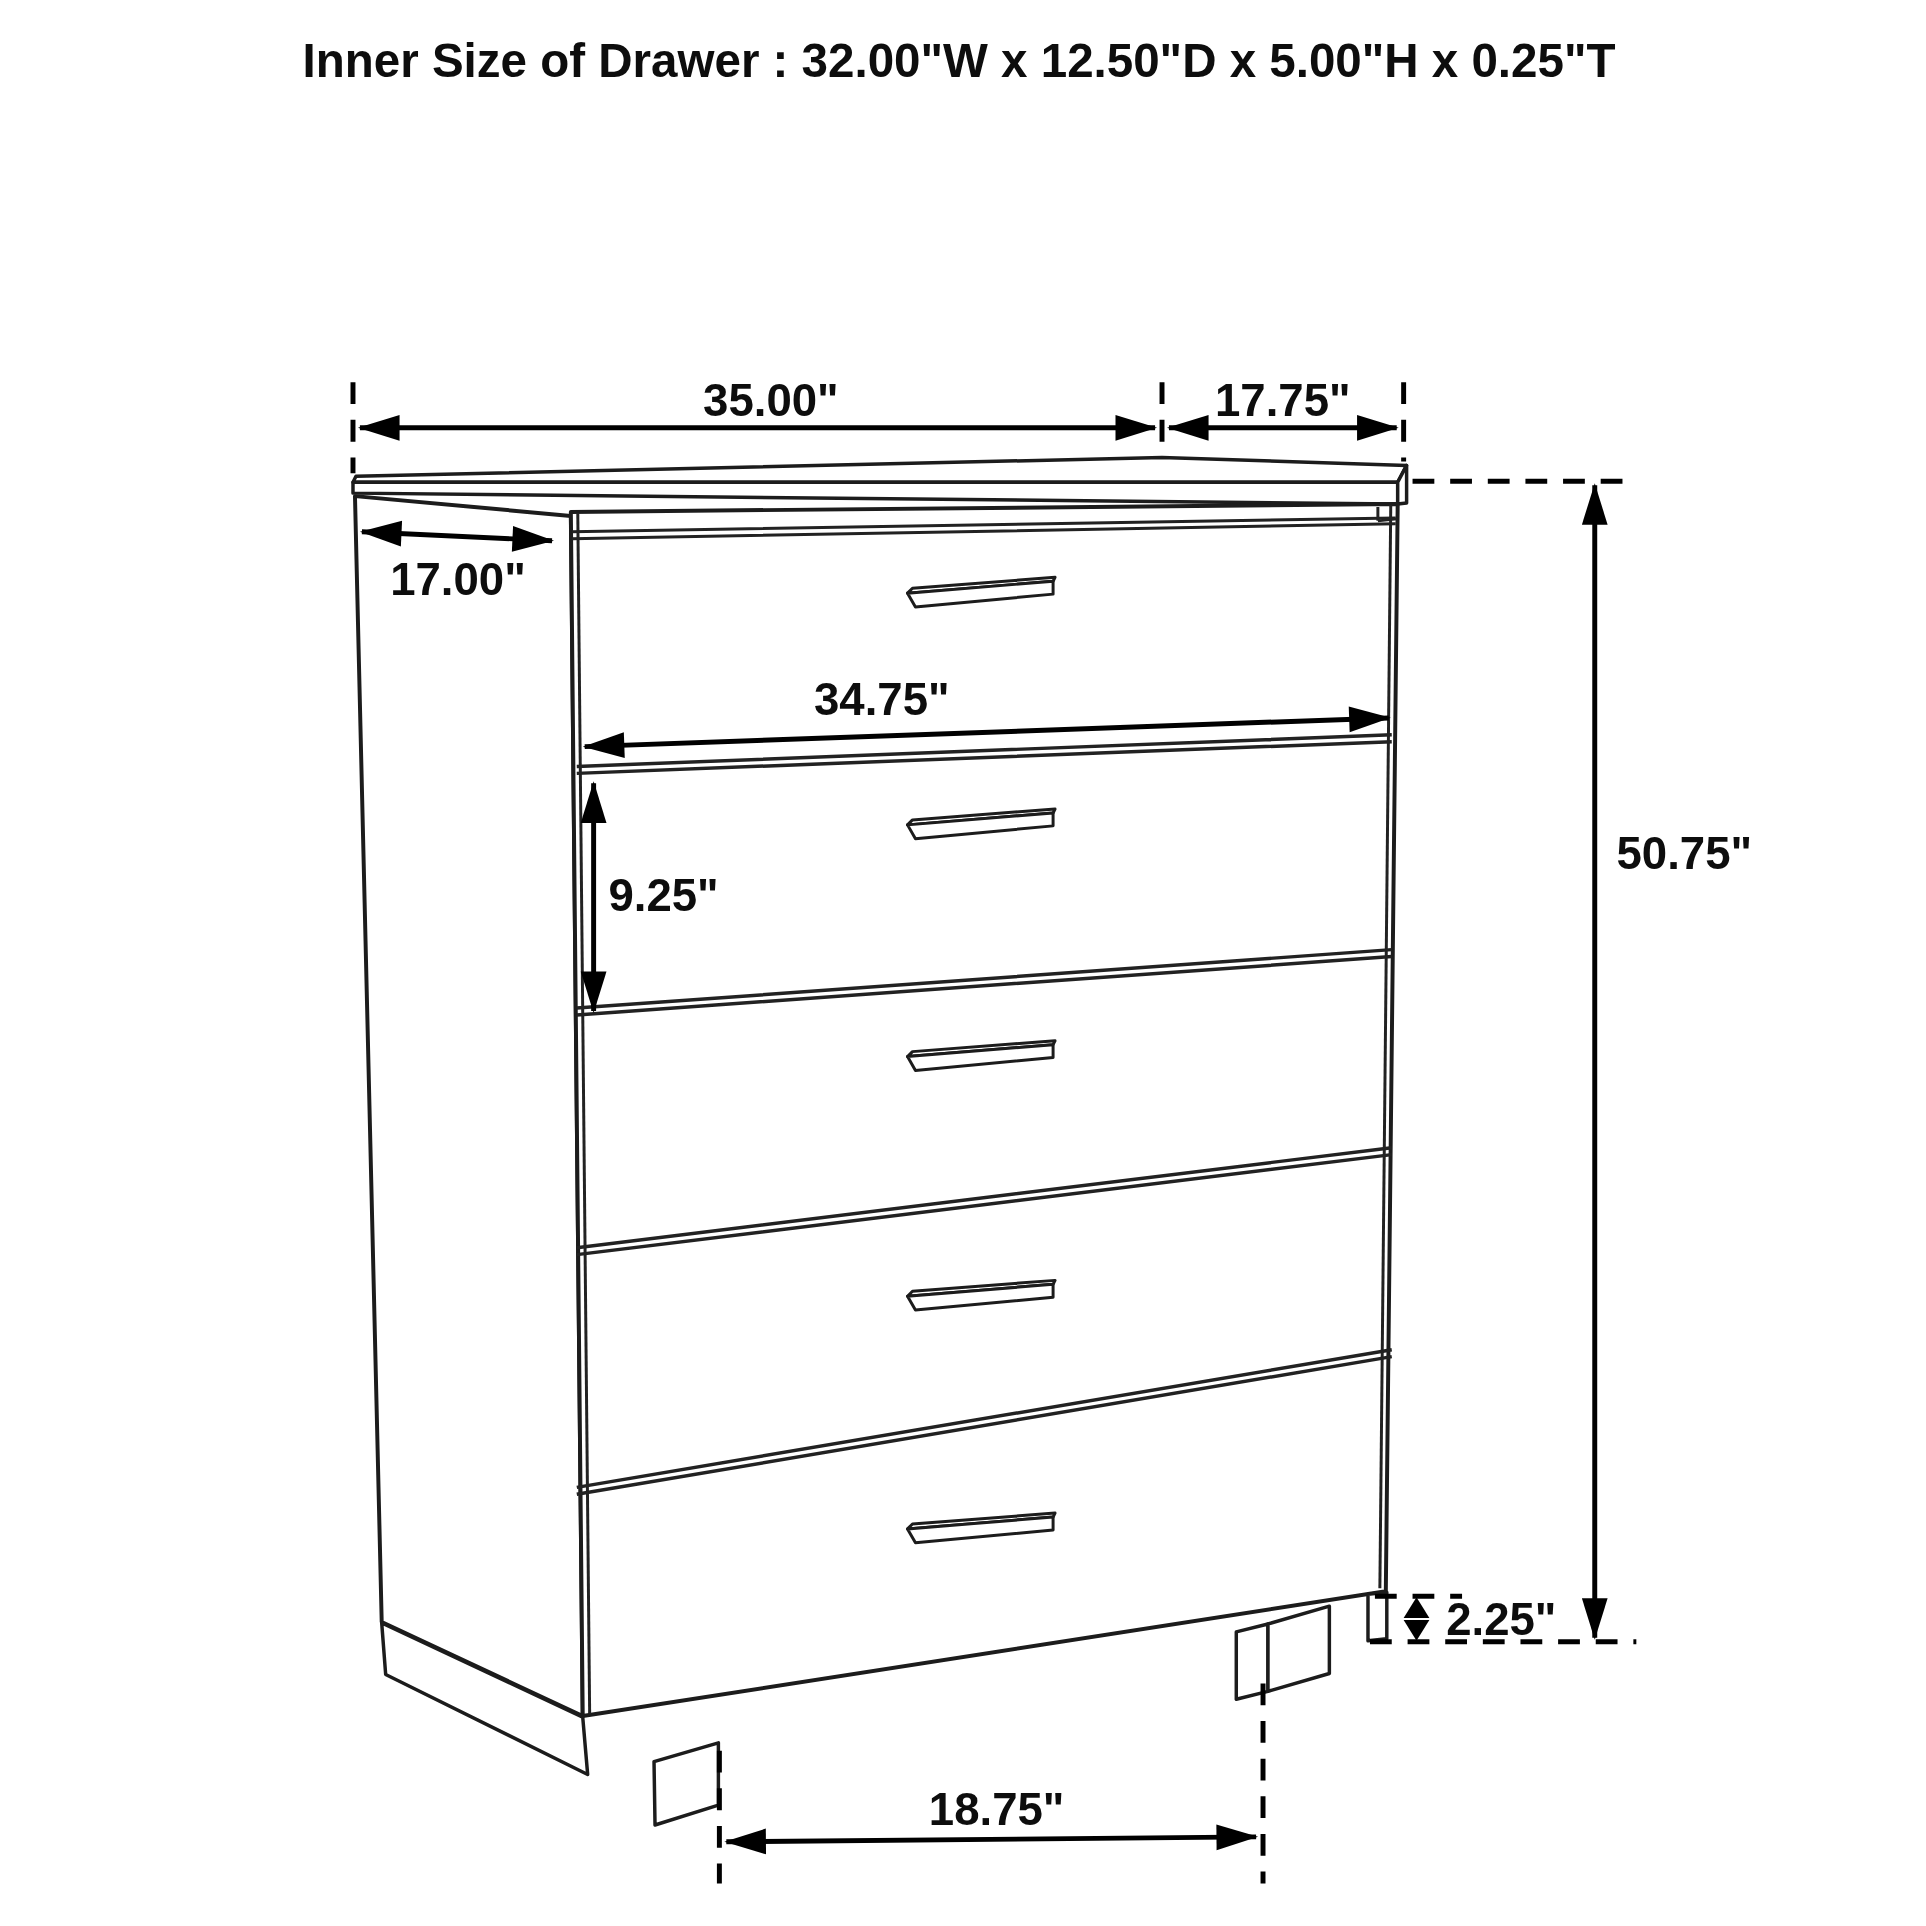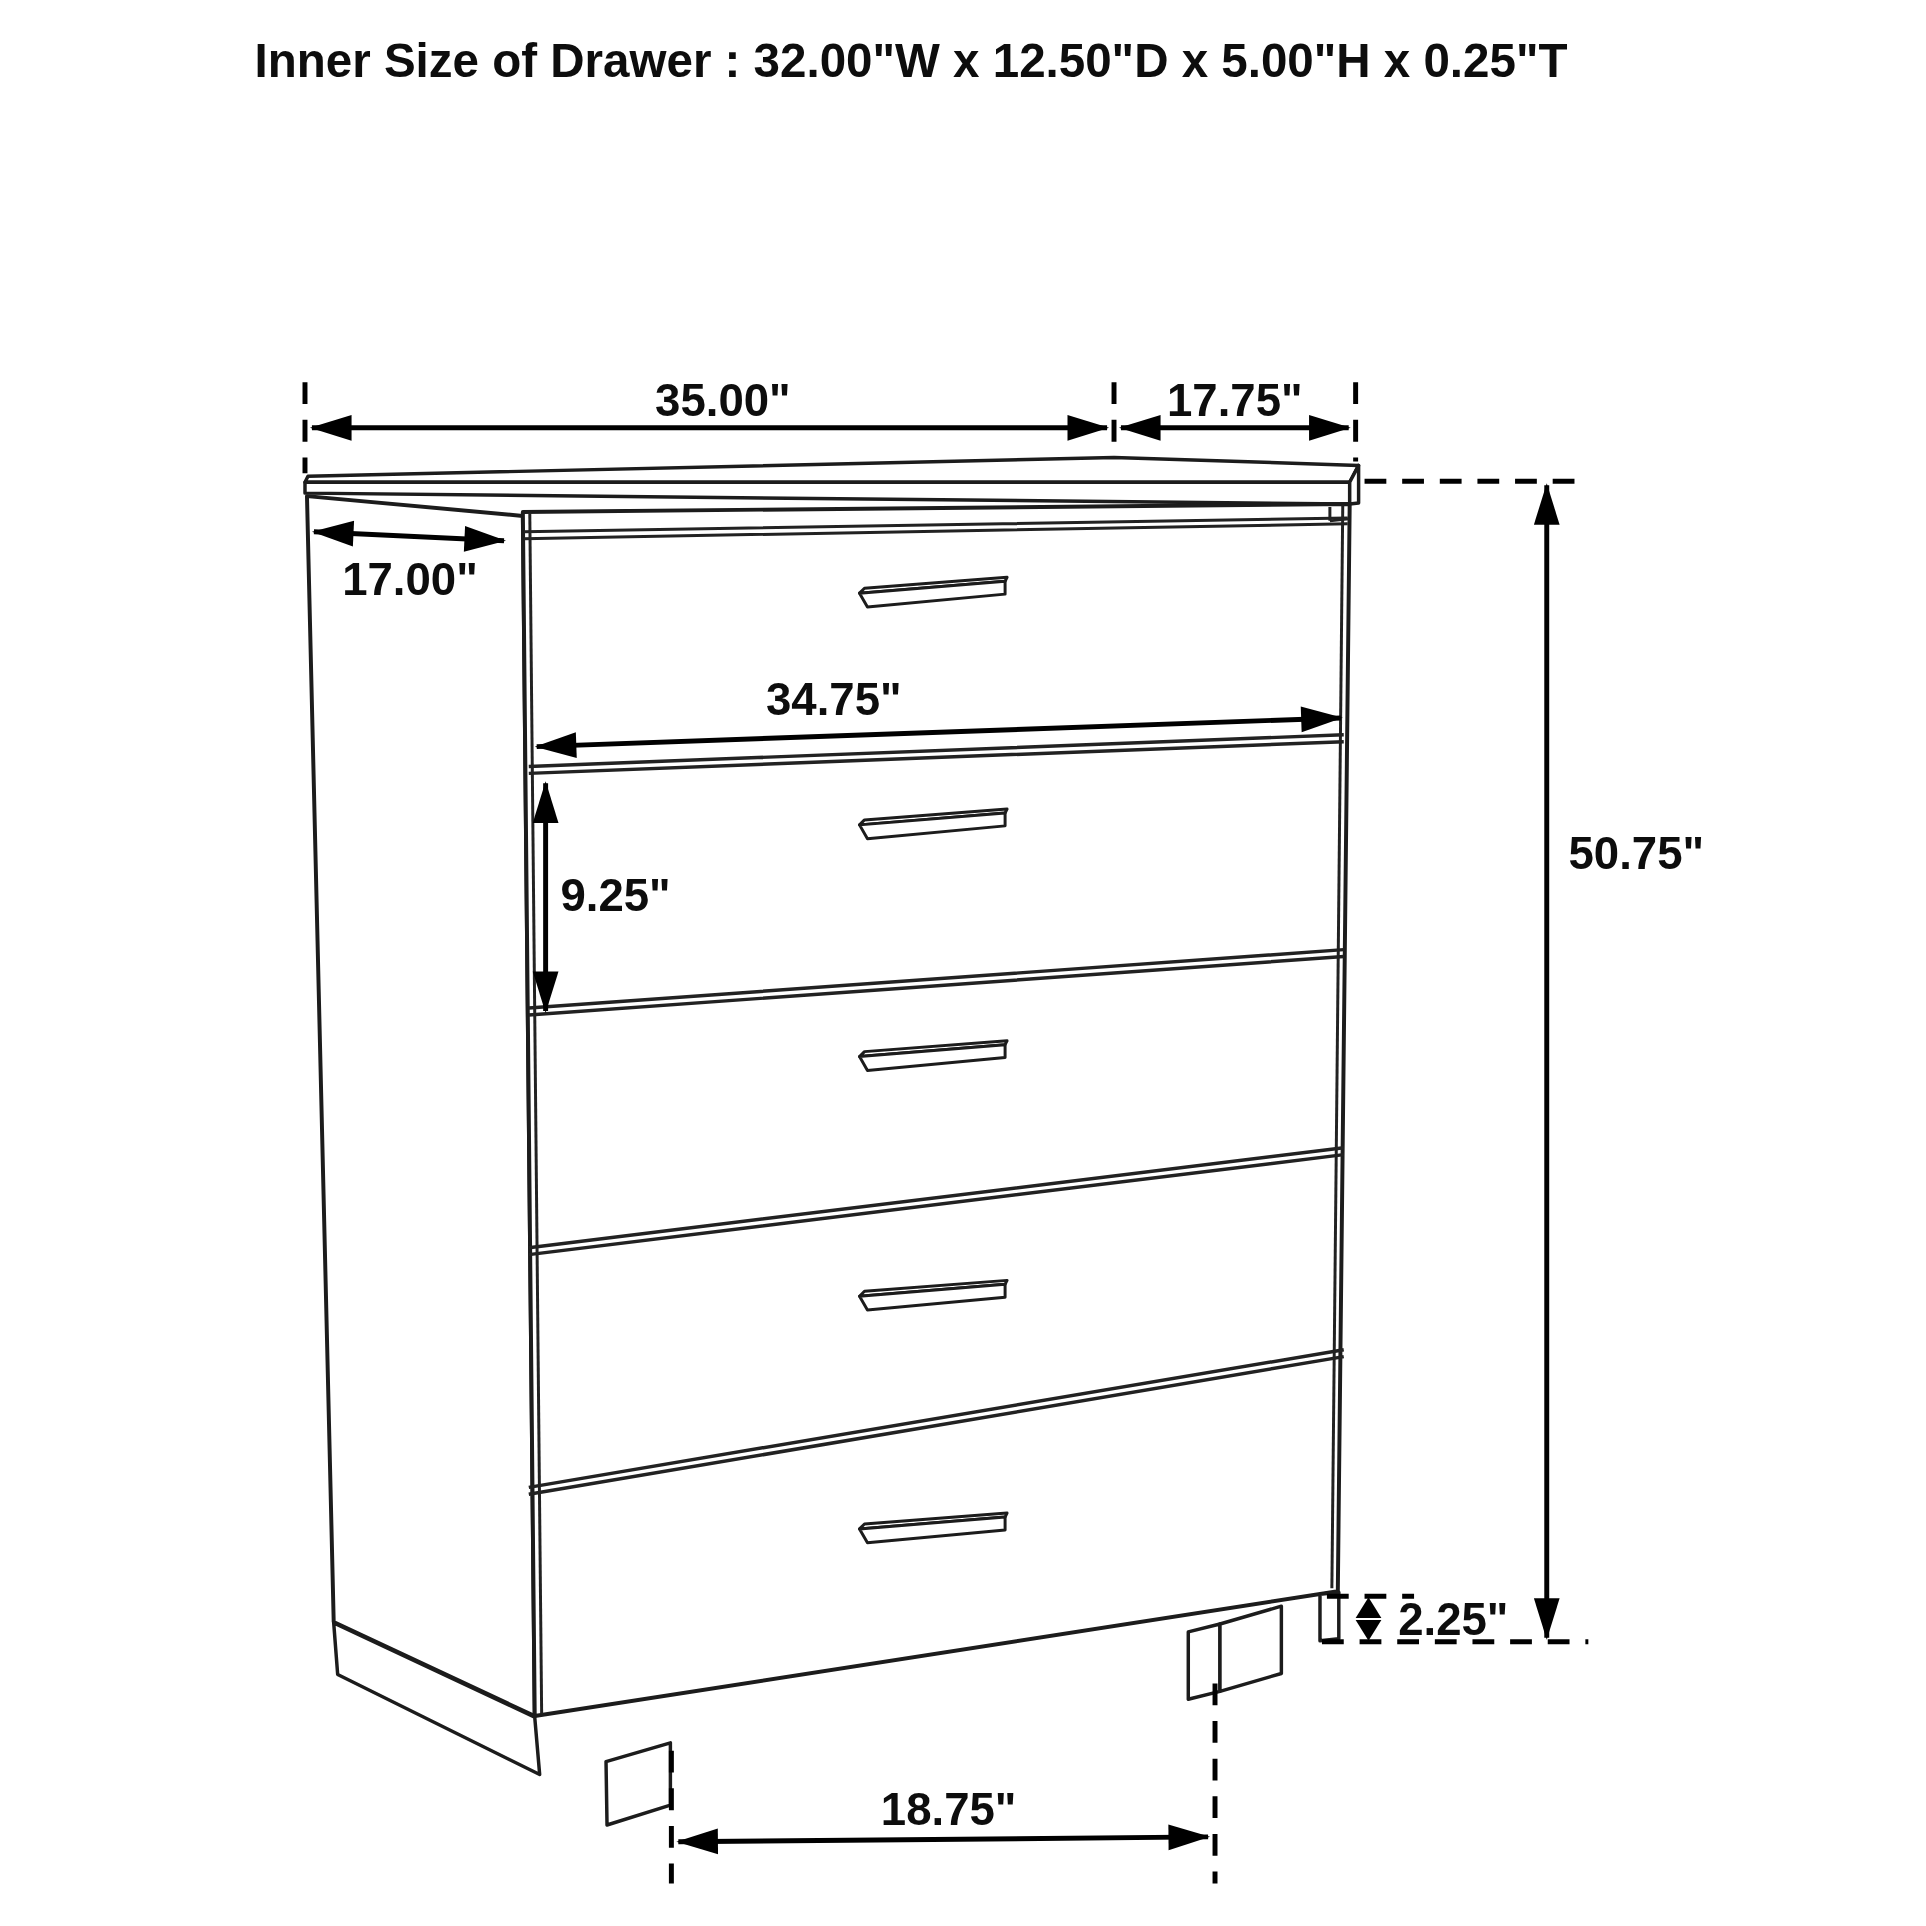--- a/index.html
+++ b/index.html
@@ -1,16 +1,16 @@
 <!DOCTYPE html>
 <html><head>
 <meta charset="utf-8">
 <style>
   html,body{margin:0;padding:0;background:#ffffff;}
-  .stage{width:1842px;height:1927px;background:#fff;position:relative;font-family:"Liberation Sans",sans-serif;}
+  .stage{width:1842px;height:1927px;background:#fff;position:relative;font-family:"Liberation Sans",sans-serif;padding-left:48px;}
   svg{display:block;}
   .dim-label{font-family:"Liberation Sans",sans-serif;font-weight:bold;fill:#0d0d0d;font-size:46px;}
   .title-label{font-family:"Liberation Sans",sans-serif;font-weight:bold;fill:#0d0d0d;font-size:48px;}
   .edge{stroke:#1c1c1c;fill:#ffffff;stroke-linejoin:round;}
   .thin{stroke:#222;fill:none;}
   .dimline{stroke:#000;fill:none;}
   .dash{stroke:#000;fill:none;stroke-dasharray:22 16;}
   .ah{fill:#000;stroke:none;}
 </style>
 </head>

